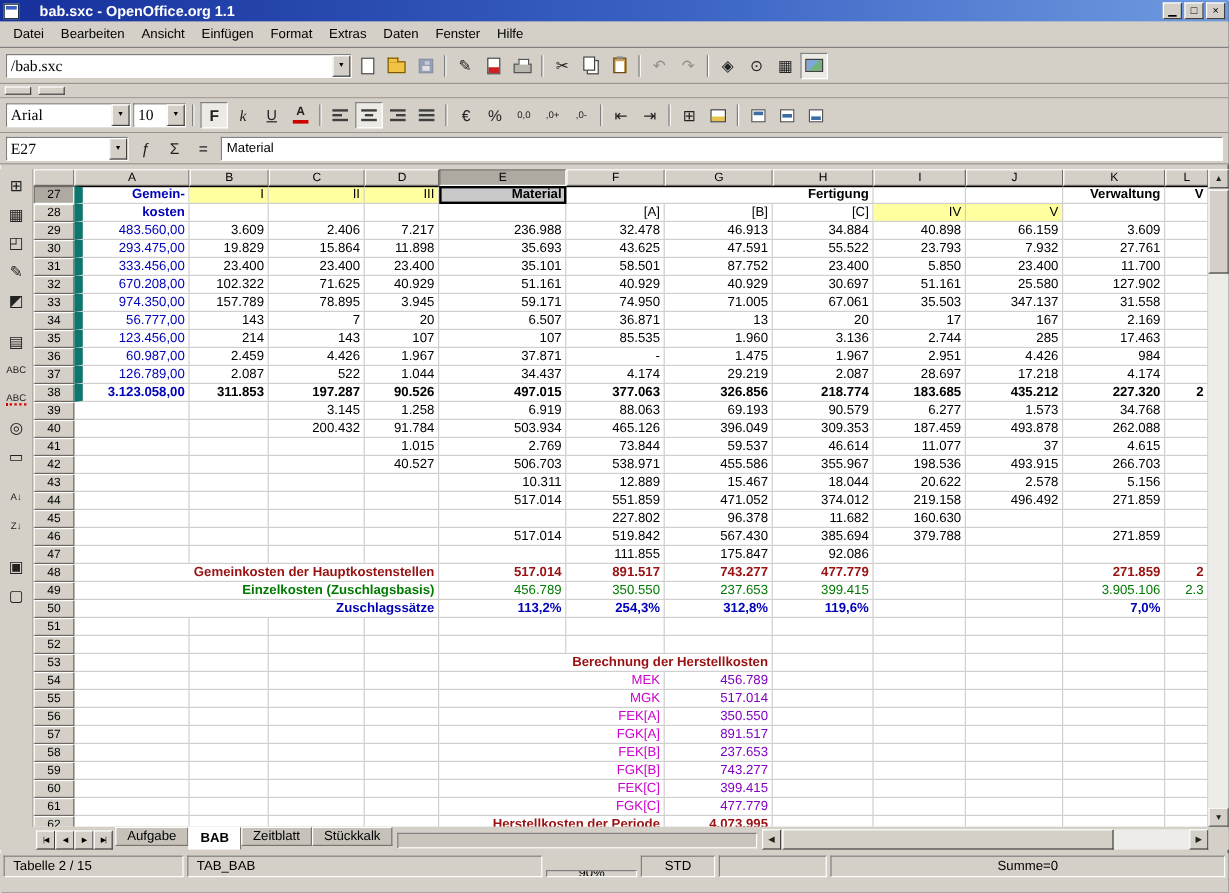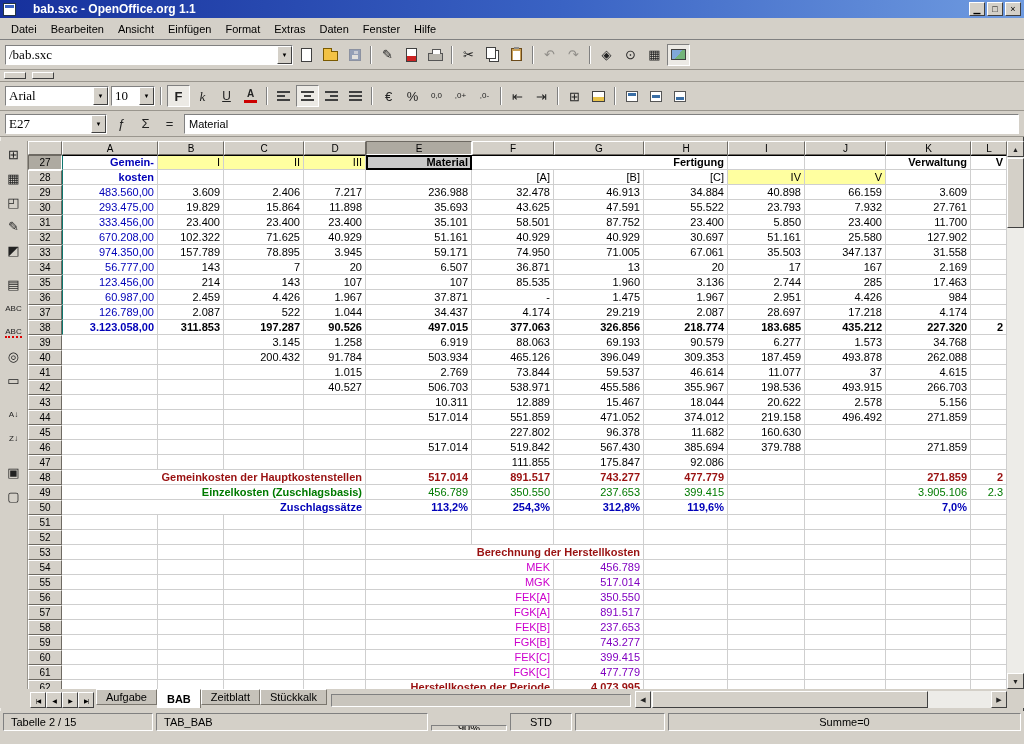--- a/index.html
+++ b/index.html
@@ -101,21 +101,21 @@
   .grid th.active{background:#aeaaa1;border-color:#6e6a63 #fff #fff #6e6a63}
   .grid td{height:15px;border-right:1px solid #cfcfcf;border-bottom:1px solid #cfcfcf;
            padding:0 3px;text-align:right;white-space:nowrap;overflow:hidden;font-size:11px;line-height:13px}
   .c-l{text-align:left}.c-ctr{text-align:center}.c-b{font-weight:bold}
   .c-blue{color:#0000b8}.c-red{color:#991111}.c-green{color:#007a00}
   .c-mag{color:#cc00cc}.c-pur{color:#8000c0}
   .c-yel{background:#ffffa0}.c-sel{background:#c9c9c9}
   .c-cursor{outline:2px solid #000;outline-offset:-2px}
   .c-brk{border-right-color:#000}.c-bbk{border-bottom-color:#000}
   .c-bb2{border-bottom:2px solid #000}
-  .c-blk{border-left:1px solid #0f766e}.c-btk{border-top:1px solid #000}
+  .c-blk{border-left:7px solid #0f766e}.c-btk{border-top:1px solid #000}
   .c-pr{padding-right:44px}
 
   
   .vscroll{width:17px;flex:0 0 17px;background:#edece8;display:flex;flex-direction:column}
   .sbtn{height:16px;flex:0 0 16px;background:#d4d0c8;border:1px solid;border-color:#fff #404040 #404040 #fff;
         font-size:7px;display:flex;align-items:center;justify-content:center;color:#222}
   .vthumb{height:70px;flex:0 0 70px;background:#d4d0c8;border:1px solid;border-color:#fff #404040 #404040 #fff;margin-top:1px}
   .vtrack{flex:1}
   .hscroll{width:372px;flex:0 0 372px;background:#edece8;display:flex;align-items:stretch;height:17px;margin-left:2px}
   .hscroll .sbtn{width:16px;height:17px;flex:0 0 16px}
@@ -979,21 +979,21 @@
       <span class="sbtn">▶</span>
     </div>
     <span class="cornerbox"></span>
   </div>
 
   <div class="statusgap"></div>
   <div class="statusbar" id="statusbar">
       <div class="sseg" style="width: 150px;">
         <span>Tabelle 2 / 15</span>
       </div>
-      <div class="sseg" style="width: 272px;">
+      <div class="sseg" style="width: 296px;">
         <span>TAB_BAB</span>
       </div>
       <div class="sseg centered" style="width: 76px; margin-top: 12px;">
         <span>90%</span>
       </div>
       <div class="sseg centered" style="width: 62px;">
         <span>STD</span>
       </div>
       <div class="sseg" style="width: 90px;">
         <span></span>

